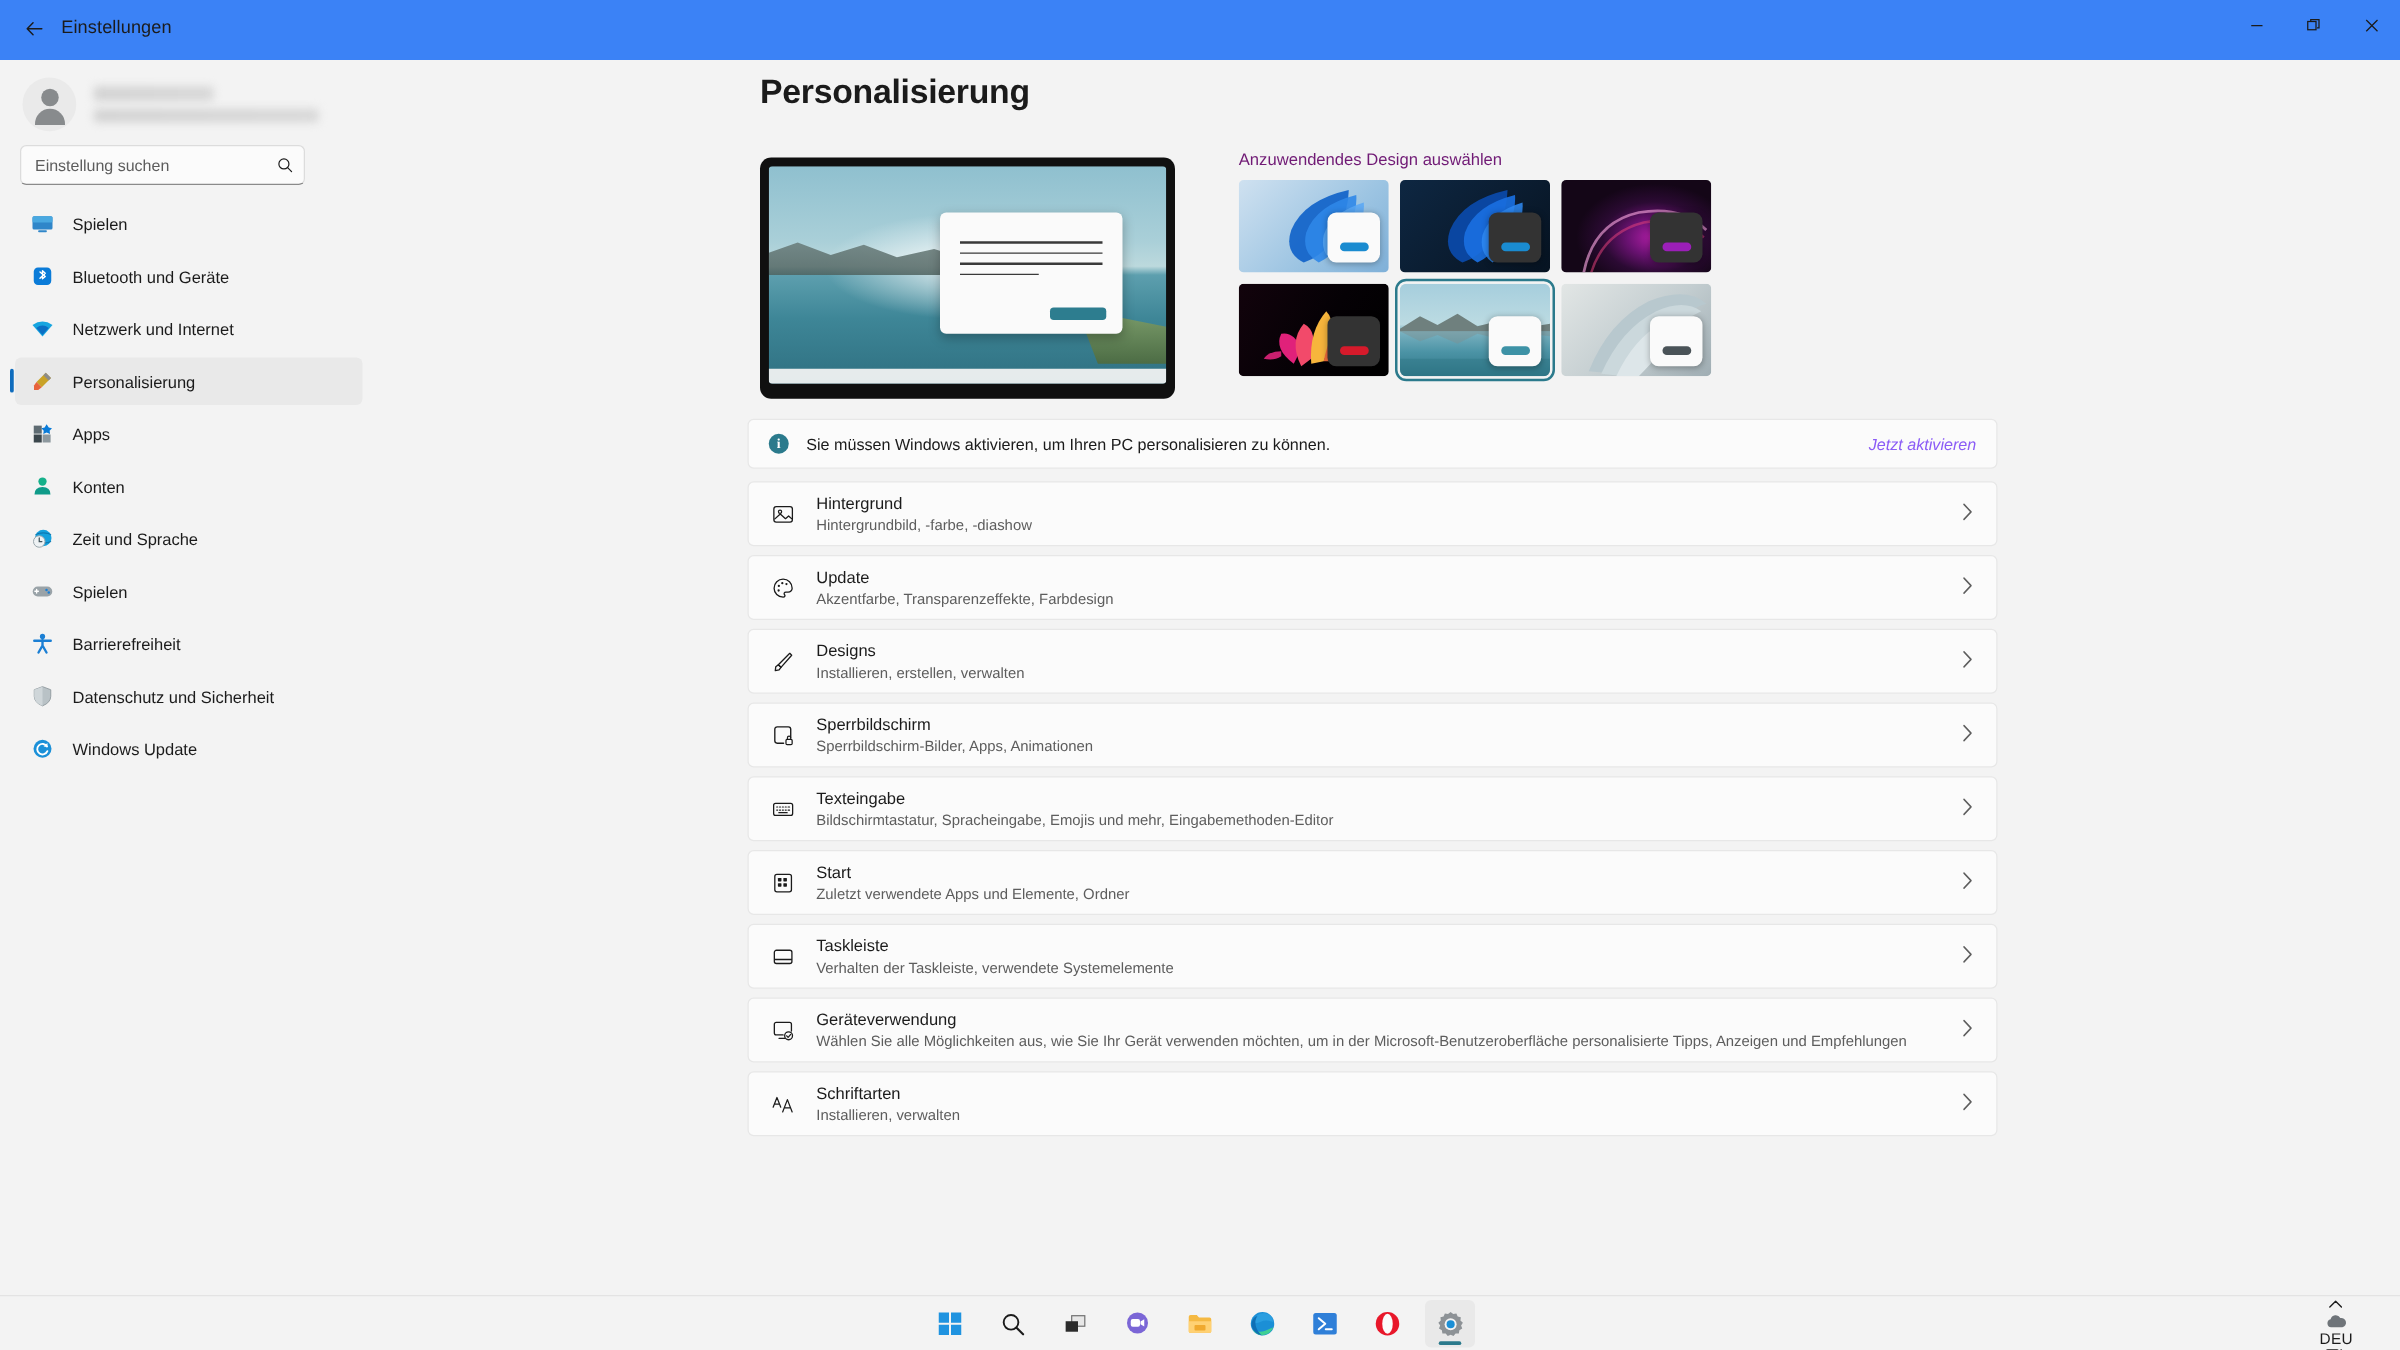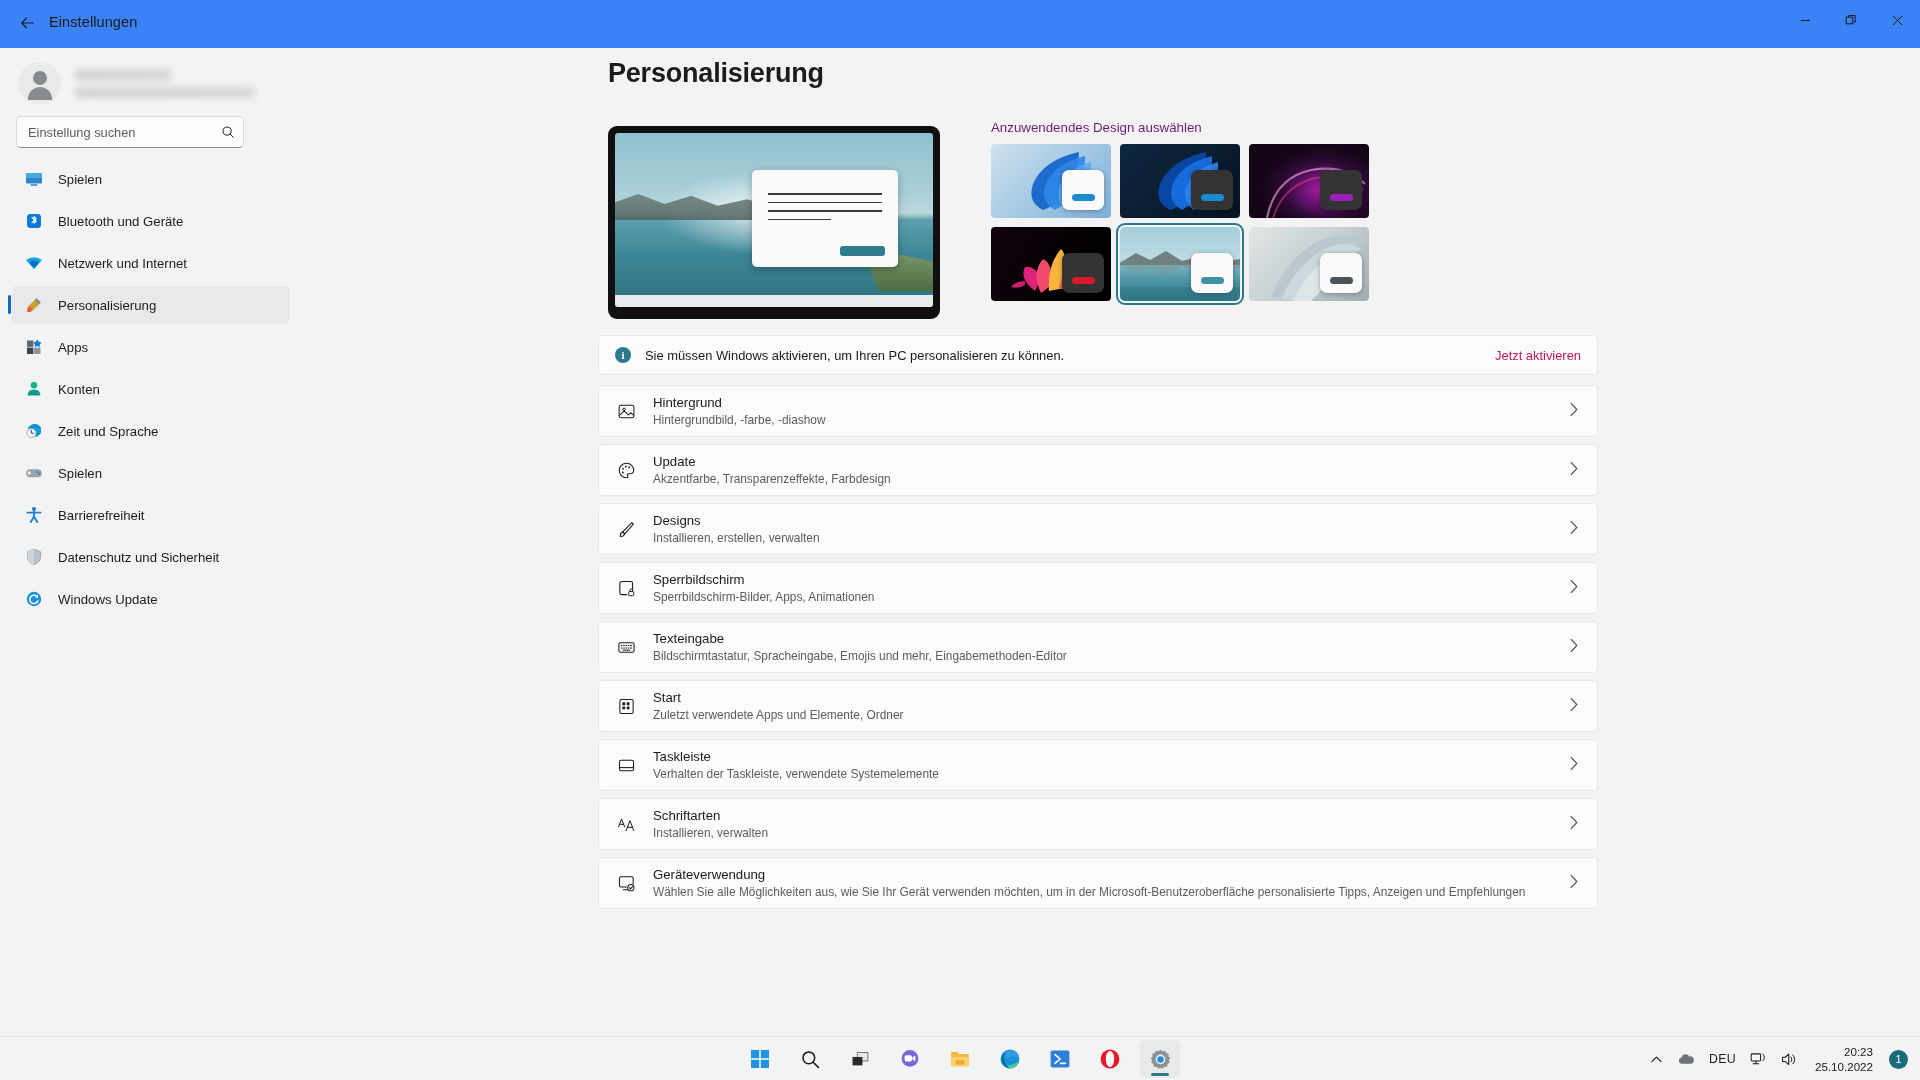--- a/index.html
+++ b/index.html
@@ -172,21 +172,21 @@
     background: #fbfbfb; border: 1px solid #e7e7e7; border-radius: 5px;
     display: flex; align-items: center; padding: 0 16px;
   }
   .banner-icon {
     width: 16px; height: 16px; border-radius: 50%; background: #2b7a8c;
     color: #fff; font-size: 11px; font-weight: 700; line-height: 16px;
     text-align: center; flex: none; font-family: "Liberation Serif", serif;
   }
   .banner-text { margin-left: 14px; font-size: 12.9px; color: #1b1b1b; }
   .banner-link {
-    margin-left: auto; font-size: 12.9px; color: #be185d; cursor: pointer;
+    margin-left: auto; font-size: 12.9px; color: #8b5cf6; cursor: pointer; font-style: italic;
   }
 
   
   .list { position: absolute; left: 300px; top: 337px; width: 1000px; }
   .row {
     position: relative; height: 52px; background: #fbfbfb;
     border: 1px solid #e7e7e7; border-radius: 5px; margin-bottom: 7px;
     display: flex; align-items: center; padding: 0 18px 0 16px; cursor: pointer;
   }
   .row-icon {
@@ -213,21 +213,21 @@
   }
   .tb-item.active { background: #e9e9e9; }
   .tb-item .underline {
     position: absolute; bottom: 2px; left: 50%; transform: translateX(-50%);
     width: 12px; height: 3px; border-radius: 2px; background: #8a8a8a;
   }
   .tb-item.active .underline { width: 18px; background: #2b7a8c; }
 
   .tray {
     position: absolute; right: 8px; top: 0; height: 44px;
-    display: flex; align-items: center; gap: 0px; padding-right: 4px;
+    display: flex; align-items: center; gap: 0px; padding-right: 4px; flex-direction: column;
   }
   .tray-btn {
     height: 34px; border-radius: 5px; display: flex; align-items: center;
     justify-content: center; padding: 0 7px; cursor: pointer; color: #1b1b1b;
   }
   .tray-lang { font-size: 12.3px; letter-spacing: .3px; }
   .tray-clock {
     display: flex; flex-direction: column; align-items: flex-end;
     font-size: 11.6px; line-height: 15px; padding: 0 10px; cursor: pointer;
     border-radius: 5px; height: 36px; justify-content: center;
@@ -653,47 +653,47 @@
         <span class="row-chev">
           <svg width="10" height="15" viewBox="0 0 10 16">
               <path d="M2 1.6 L8 8 L2 14.4" fill="none" stroke="#5d5d5d" stroke-width="1.25" stroke-linecap="round" stroke-linejoin="round"></path>
             </svg>
         </span>
       </div>
 
       <div class="row">
         <span class="row-icon">
           <svg width="19" height="19" viewBox="0 0 20 20">
-              <path d="M1.6 12.4 L4.8 4.2 L8 12.4 M2.8 9.8 H6.8" fill="none" stroke="#1b1b1b" stroke-width="1.05" stroke-linecap="round" stroke-linejoin="round"></path>
-              <path d="M9.6 16.4 L13.6 6 L17.6 16.4 M11.2 13 H16" fill="none" stroke="#1b1b1b" stroke-width="1.05" stroke-linecap="round" stroke-linejoin="round"></path>
-            </svg>
-        </span>
-        <span class="row-texts">
-          <span class="row-title">Schriftarten</span>
-          <span class="row-sub">Installieren, verwalten</span>
-        </span>
-        <span class="row-chev">
-          <svg width="10" height="15" viewBox="0 0 10 16">
-              <path d="M2 1.6 L8 8 L2 14.4" fill="none" stroke="#5d5d5d" stroke-width="1.25" stroke-linecap="round" stroke-linejoin="round"></path>
-            </svg>
-        </span>
-      </div>
-
-      <div class="row">
-        <span class="row-icon">
-          <svg width="19" height="19" viewBox="0 0 20 20">
               <path d="M17 10.4 V4.6 A1.6 1.6 0 0 0 15.4 3 H4.2 A1.6 1.6 0 0 0 2.6 4.6 V12 A1.6 1.6 0 0 0 4.2 13.6 H10" fill="none" stroke="#1b1b1b" stroke-width="1.1" stroke-linecap="round"></path>
               <path d="M6.6 16.6 H11.4" stroke="#1b1b1b" stroke-width="1.1" stroke-linecap="round"></path>
               <circle cx="14.6" cy="14.4" r="3.3" fill="none" stroke="#1b1b1b" stroke-width="1.1"></circle>
               <path d="M13 14.4 L14.2 15.7 L16.4 13.2" fill="none" stroke="#1b1b1b" stroke-width="1.1" stroke-linecap="round" stroke-linejoin="round"></path>
             </svg>
         </span>
         <span class="row-texts">
           <span class="row-title">Geräteverwendung</span>
           <span class="row-sub">Wählen Sie alle Möglichkeiten aus, wie Sie Ihr Gerät verwenden möchten, um in der Microsoft-Benutzeroberfläche personalisierte Tipps, Anzeigen und Empfehlungen</span>
+        </span>
+        <span class="row-chev">
+          <svg width="10" height="15" viewBox="0 0 10 16">
+              <path d="M2 1.6 L8 8 L2 14.4" fill="none" stroke="#5d5d5d" stroke-width="1.25" stroke-linecap="round" stroke-linejoin="round"></path>
+            </svg>
+        </span>
+      </div>
+
+      <div class="row">
+        <span class="row-icon">
+          <svg width="19" height="19" viewBox="0 0 20 20">
+              <path d="M1.6 12.4 L4.8 4.2 L8 12.4 M2.8 9.8 H6.8" fill="none" stroke="#1b1b1b" stroke-width="1.05" stroke-linecap="round" stroke-linejoin="round"></path>
+              <path d="M9.6 16.4 L13.6 6 L17.6 16.4 M11.2 13 H16" fill="none" stroke="#1b1b1b" stroke-width="1.05" stroke-linecap="round" stroke-linejoin="round"></path>
+            </svg>
+        </span>
+        <span class="row-texts">
+          <span class="row-title">Schriftarten</span>
+          <span class="row-sub">Installieren, verwalten</span>
         </span>
         <span class="row-chev">
           <svg width="10" height="15" viewBox="0 0 10 16">
               <path d="M2 1.6 L8 8 L2 14.4" fill="none" stroke="#5d5d5d" stroke-width="1.25" stroke-linecap="round" stroke-linejoin="round"></path>
             </svg>
         </span>
       </div>
 
     </div>
   </div>

